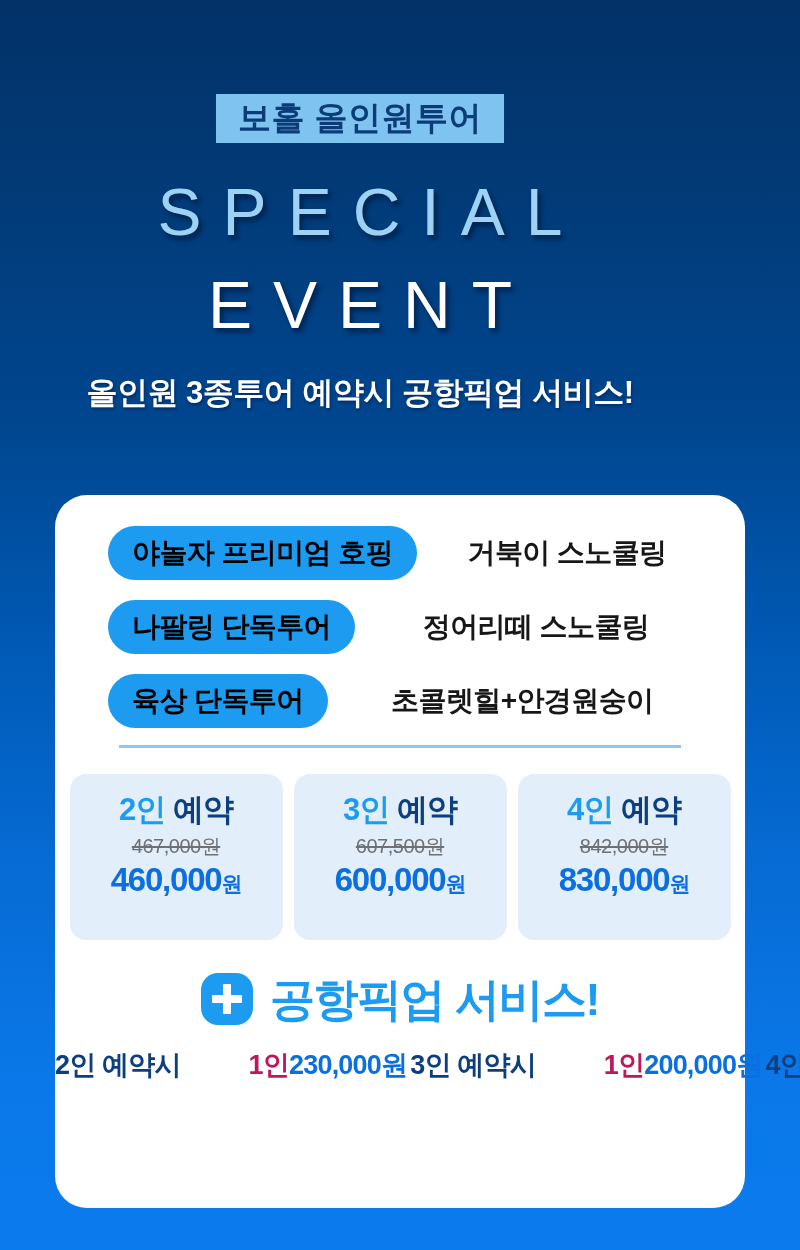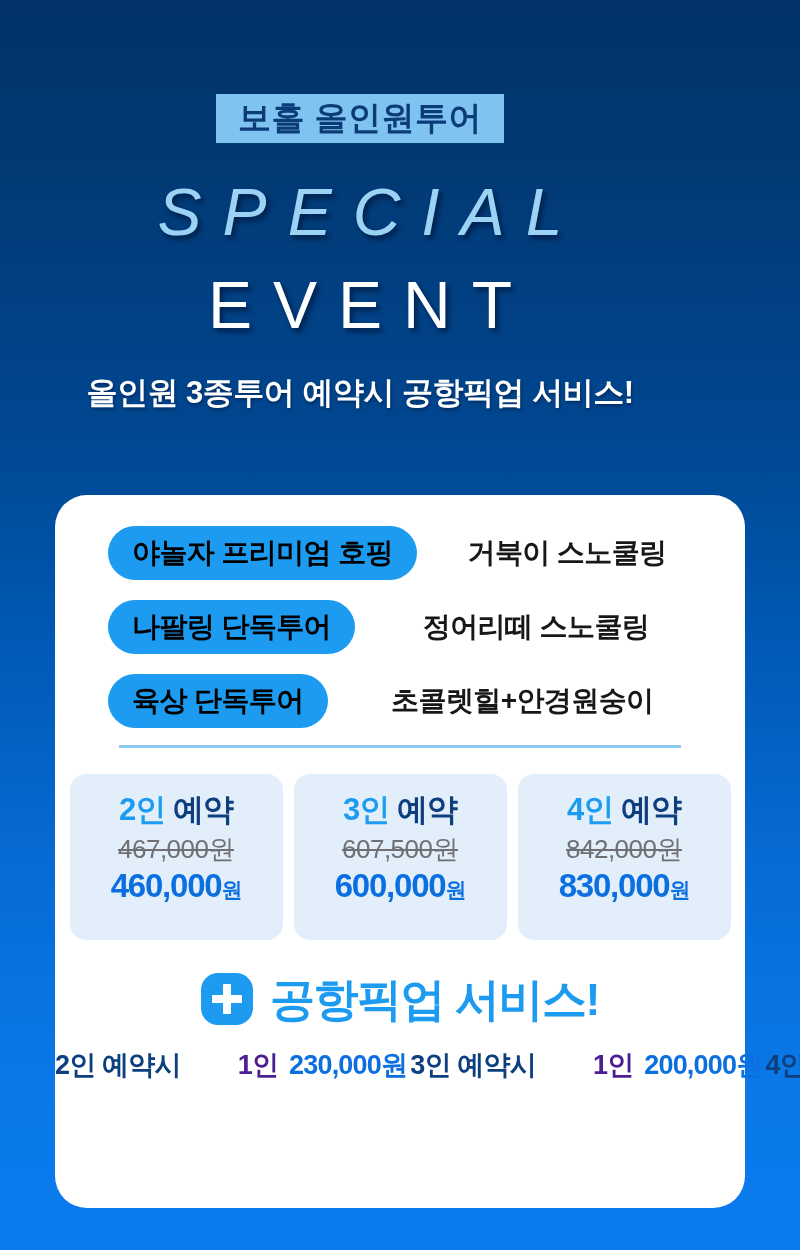--- a/index.html
+++ b/index.html
@@ -45,21 +45,20 @@
 
   .special {
     margin-top: 36px;
     color: #9CD3F5;
     font-size: 66px;
     font-weight: 300;
     letter-spacing: 21px;
     text-indent: 21px;
     line-height: 1.0;
     text-shadow: 3px 4px 5px rgba(0,10,35,0.55);
-    font-style: italic;
   }
 
   .event {
     margin-top: 27px;
     color: #FFFFFF;
     font-size: 66px;
     font-weight: 300;
     letter-spacing: 21px;
     text-indent: 21px;
     line-height: 1.0;
@@ -155,21 +154,21 @@
     font-weight: bold;
     letter-spacing: -1px;
     line-height: 1.05;
   }
   .pc-title .count { color: #1C9BF0; }
   .pc-title .word  { color: #0D3F7F; }
 
   .pc-old {
     margin-top: 8px;
     color: #6E7073;
-    font-size: 26px;
+    font-size: 20px;
     font-weight: normal;
     letter-spacing: -0.5px;
     text-decoration: line-through;
     line-height: 1.1;
   }
 
   .pc-new {
     margin-top: 5px;
     color: #0C6FE0;
     font-size: 33px;
@@ -228,21 +227,21 @@
 
   .pp-row {
     display: flex;
     align-items: baseline;
     font-size: 27px;
     font-weight: bold;
     letter-spacing: -0.8px;
     white-space: nowrap;
   }
   .pp-label { color: #0D3F7F; width: 172px; text-align: left; }
-  .pp-unit  { color: #4c1d95; width: 62px; text-align: center; }
+  .pp-unit  { color: #be185d; width: 62px; text-align: right; }
   .pp-price { color: #0C6FE0; }
 </style>
 </head>
 <body>
 
 <div class="hero">
   <div class="badge-wrap">
     <span class="badge">보홀 올인원투어</span>
   </div>
   <div class="special">SPECIAL</div>

